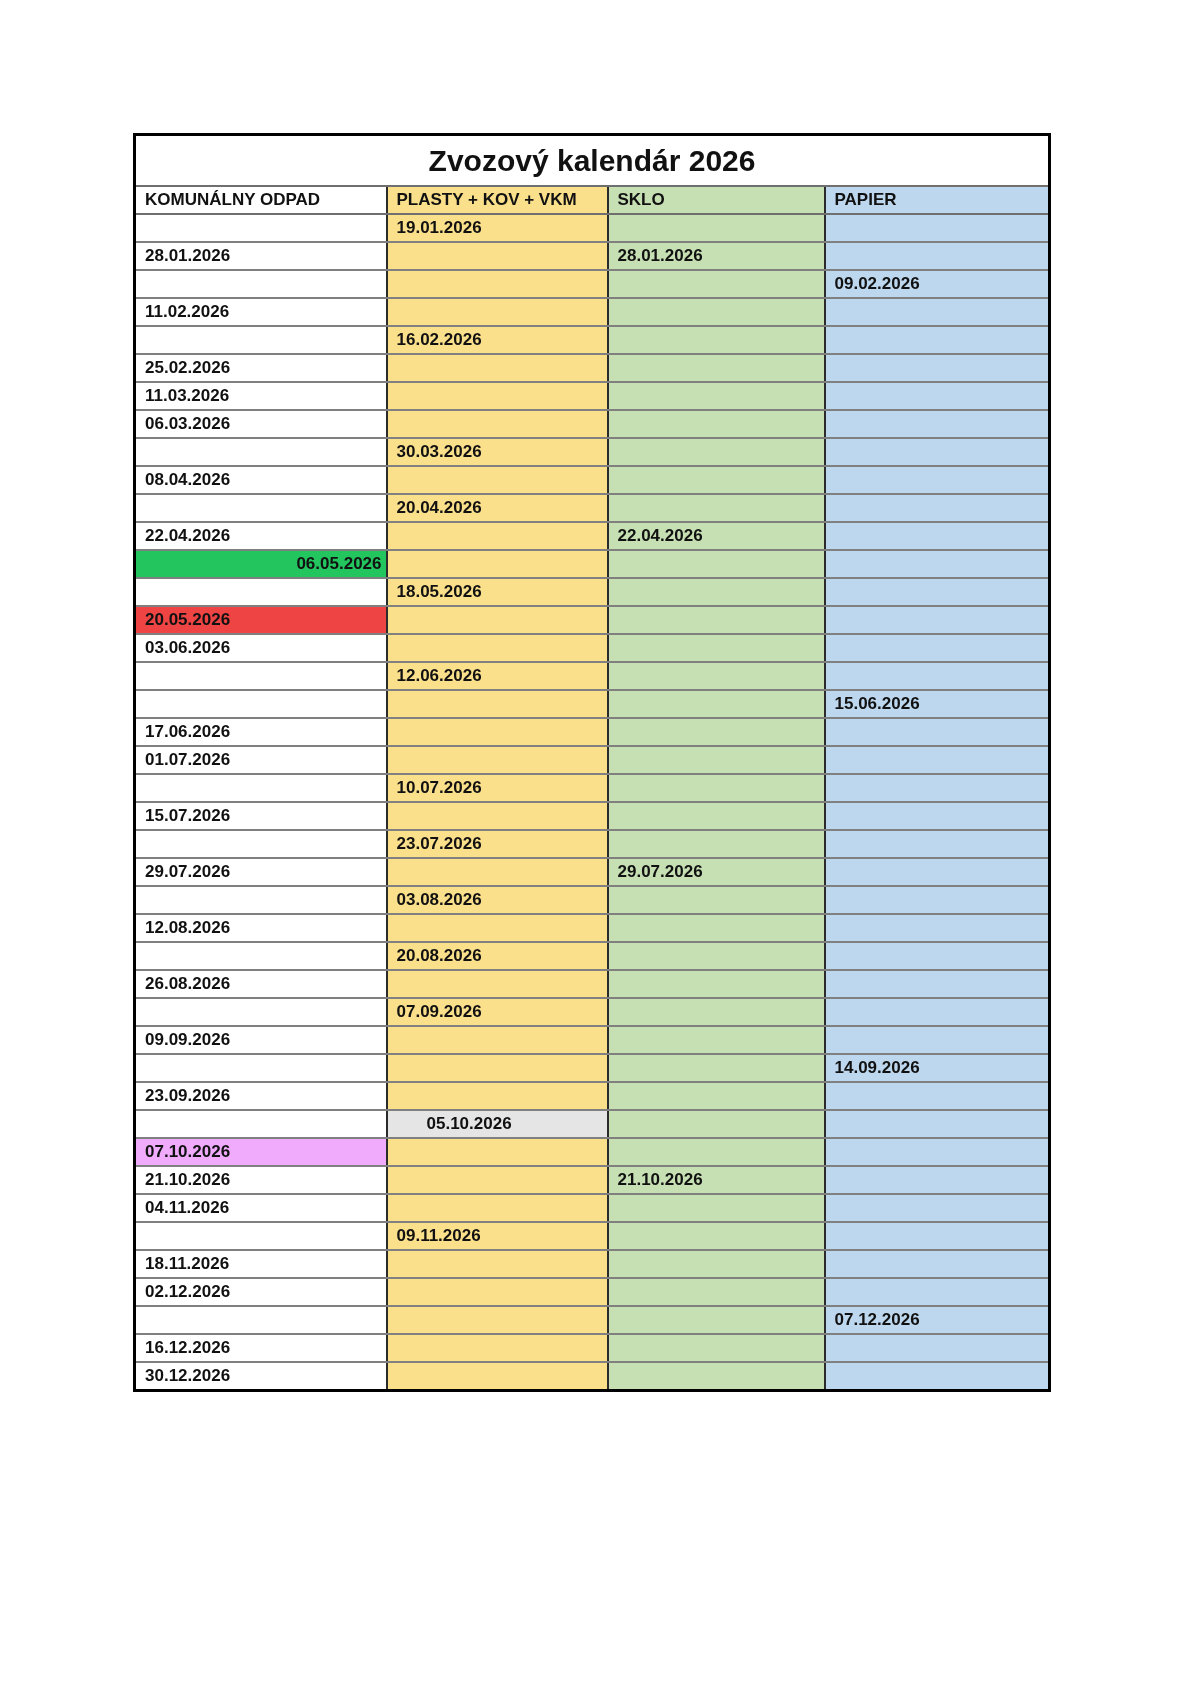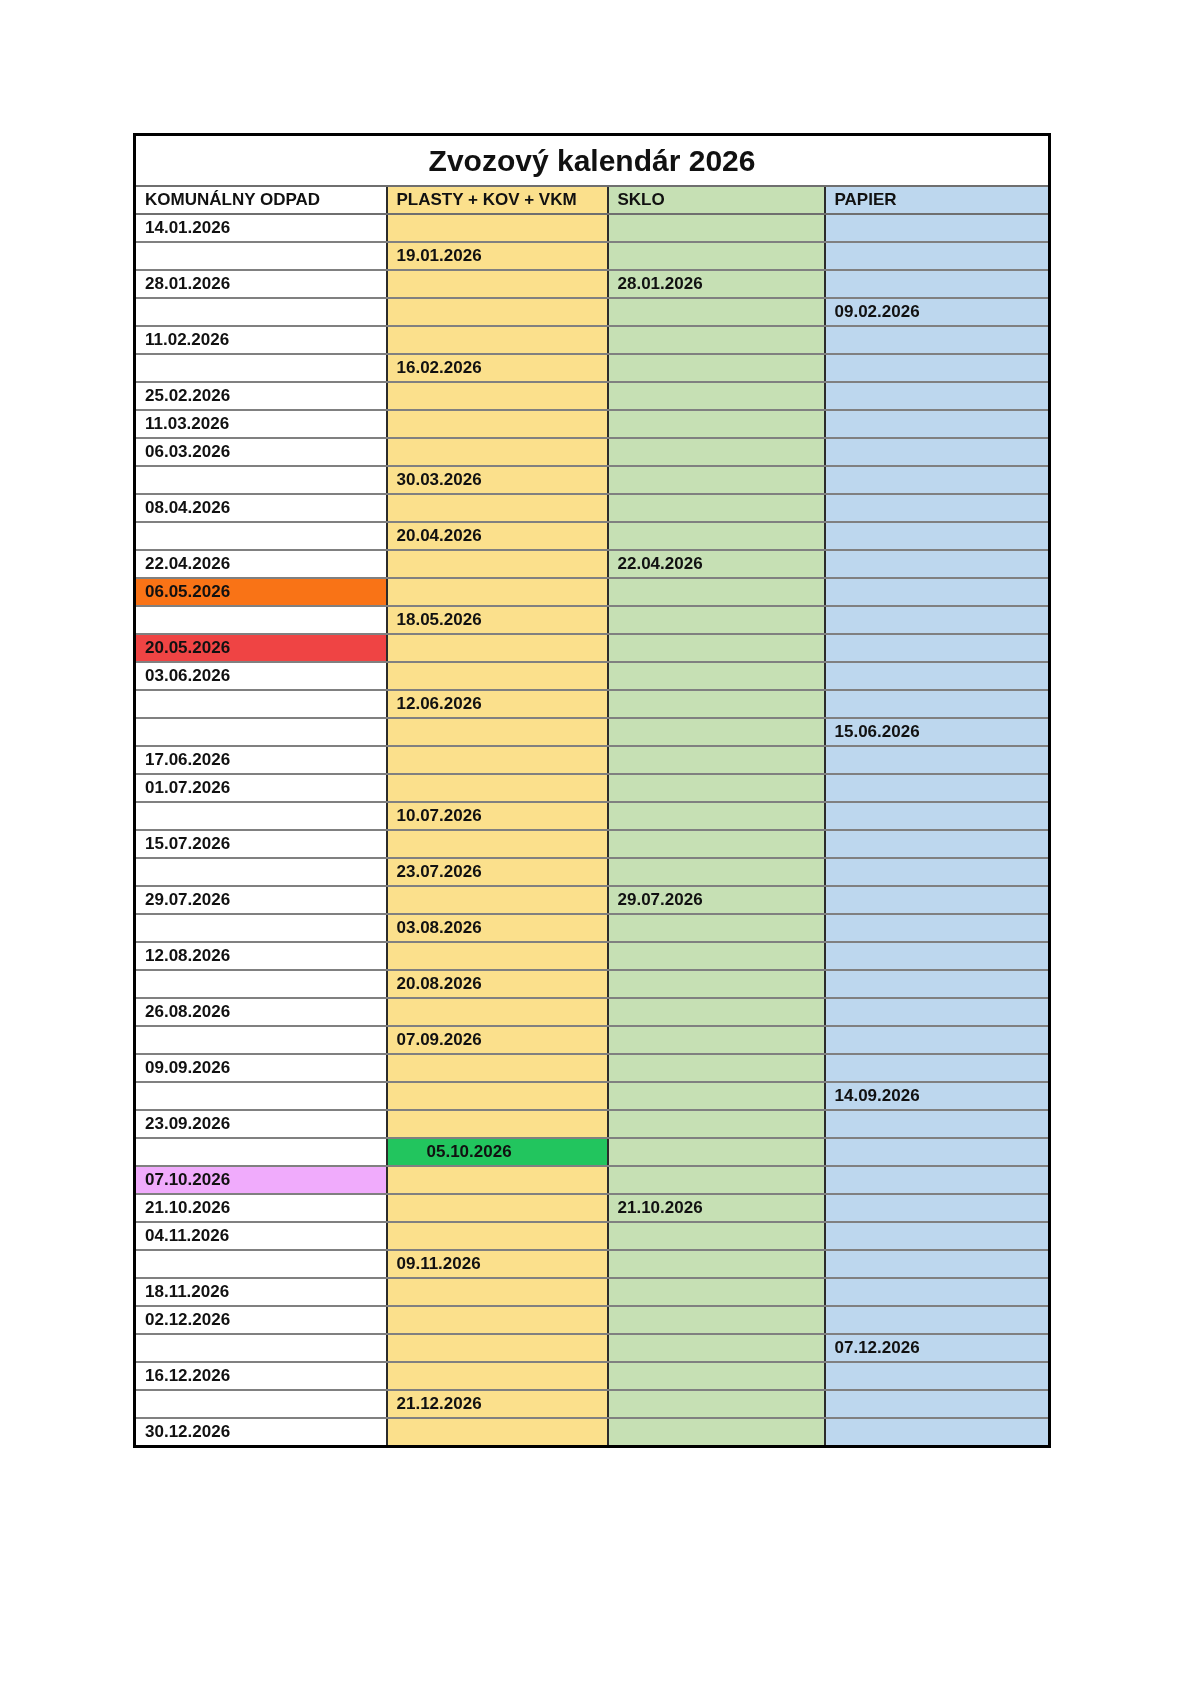--- a/index.html
+++ b/index.html
@@ -88,26 +88,20 @@
       </tr>
       <tr class="header-row">
           <th style="background: rgb(255, 255, 255);">KOMUNÁLNY ODPAD</th>
           <th style="background: rgb(251, 224, 140);">PLASTY + KOV + VKM</th>
           <th style="background: rgb(198, 224, 180);">SKLO</th>
           <th style="background: rgb(189, 215, 238);">PAPIER</th>
         </tr>
     </thead>
     <tbody>
         <tr class="data-row">
-          <td style="background: rgb(255, 255, 255);">14.01.2026</td>
-          <td style="background: rgb(251, 224, 140);"></td>
-          <td style="background: rgb(198, 224, 180);"></td>
-          <td style="background: rgb(189, 215, 238);"></td>
-        </tr>
-        <tr class="data-row">
           <td style="background: rgb(255, 255, 255);"></td>
           <td style="background: rgb(251, 224, 140);">19.01.2026</td>
           <td style="background: rgb(198, 224, 180);"></td>
           <td style="background: rgb(189, 215, 238);"></td>
         </tr>
         <tr class="data-row">
           <td style="background: rgb(255, 255, 255);">28.01.2026</td>
           <td style="background: rgb(251, 224, 140);"></td>
           <td style="background: rgb(198, 224, 180);">28.01.2026</td>
           <td style="background: rgb(189, 215, 238);"></td>
@@ -166,21 +160,21 @@
           <td style="background: rgb(198, 224, 180);"></td>
           <td style="background: rgb(189, 215, 238);"></td>
         </tr>
         <tr class="data-row">
           <td style="background: rgb(255, 255, 255);">22.04.2026</td>
           <td style="background: rgb(251, 224, 140);"></td>
           <td style="background: rgb(198, 224, 180);">22.04.2026</td>
           <td style="background: rgb(189, 215, 238);"></td>
         </tr>
         <tr class="data-row">
-          <td style="background: #f97316;">06.05.2026</td>
+          <td style="background: #22c55e; text-align: right;">06.05.2026</td>
           <td style="background: rgb(251, 224, 140);"></td>
           <td style="background: rgb(198, 224, 180);"></td>
           <td style="background: rgb(189, 215, 238);"></td>
         </tr>
         <tr class="data-row">
           <td style="background: rgb(255, 255, 255);"></td>
           <td style="background: rgb(251, 224, 140);">18.05.2026</td>
           <td style="background: rgb(198, 224, 180);"></td>
           <td style="background: rgb(189, 215, 238);"></td>
         </tr>
@@ -287,21 +281,21 @@
           <td style="background: rgb(189, 215, 238);">14.09.2026</td>
         </tr>
         <tr class="data-row">
           <td style="background: rgb(255, 255, 255);">23.09.2026</td>
           <td style="background: rgb(251, 224, 140);"></td>
           <td style="background: rgb(198, 224, 180);"></td>
           <td style="background: rgb(189, 215, 238);"></td>
         </tr>
         <tr class="data-row">
           <td style="background: rgb(255, 255, 255);"></td>
-          <td style="background: #22c55e; padding-left: 39px;">05.10.2026</td>
+          <td style="background: #e5e5e5; padding-left: 39px;">05.10.2026</td>
           <td style="background: rgb(198, 224, 180);"></td>
           <td style="background: rgb(189, 215, 238);"></td>
         </tr>
         <tr class="data-row">
           <td style="background: #f0abfc;">07.10.2026</td>
           <td style="background: rgb(251, 224, 140);"></td>
           <td style="background: rgb(198, 224, 180);"></td>
           <td style="background: rgb(189, 215, 238);"></td>
         </tr>
         <tr class="data-row">
@@ -336,26 +330,20 @@
         </tr>
         <tr class="data-row">
           <td style="background: rgb(255, 255, 255);"></td>
           <td style="background: rgb(251, 224, 140);"></td>
           <td style="background: rgb(198, 224, 180);"></td>
           <td style="background: rgb(189, 215, 238);">07.12.2026</td>
         </tr>
         <tr class="data-row">
           <td style="background: rgb(255, 255, 255);">16.12.2026</td>
           <td style="background: rgb(251, 224, 140);"></td>
-          <td style="background: rgb(198, 224, 180);"></td>
-          <td style="background: rgb(189, 215, 238);"></td>
-        </tr>
-        <tr class="data-row">
-          <td style="background: rgb(255, 255, 255);"></td>
-          <td style="background: rgb(251, 224, 140);">21.12.2026</td>
           <td style="background: rgb(198, 224, 180);"></td>
           <td style="background: rgb(189, 215, 238);"></td>
         </tr>
         <tr class="data-row">
           <td style="background: rgb(255, 255, 255);">30.12.2026</td>
           <td style="background: rgb(251, 224, 140);"></td>
           <td style="background: rgb(198, 224, 180);"></td>
           <td style="background: rgb(189, 215, 238);"></td>
         </tr>
       </tbody>

